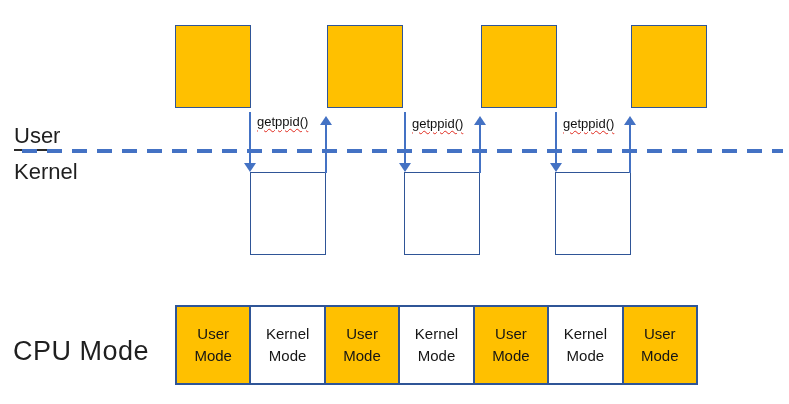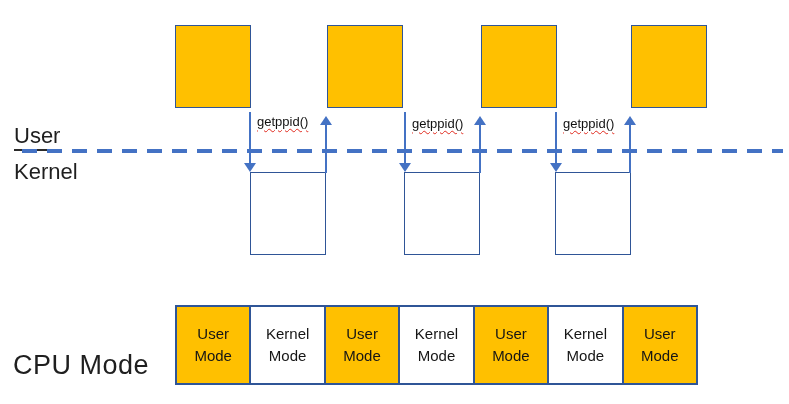--- a/index.html
+++ b/index.html
@@ -83,21 +83,21 @@
   <div class="abs head-up" style="left:474px;top:116px;"></div>
   <div class="abs vline" style="left:479px;top:124px;height:49px;"></div>
   <div class="abs syscall" style="left:412px;top:116px;">getppid()</div>
 
   <div class="abs vline" style="left:555px;top:112px;height:52px;"></div>
   <div class="abs head-down" style="left:550px;top:163px;"></div>
   <div class="abs head-up" style="left:624px;top:116px;"></div>
   <div class="abs vline" style="left:629px;top:124px;height:49px;"></div>
   <div class="abs syscall" style="left:563px;top:116px;">getppid()</div>
 
-  <div class="abs cpu-label" style="left:13px;top:350px;">CPU Mode</div>
+  <div class="abs cpu-label" style="left:13px;top:336px;">CPU Mode</div>
   <div class="abs cpu-row" style="left:175px;top:305px;">
     <div class="cpu-cell user">User
 Mode</div>
     <div class="cpu-cell kernel">Kernel
 Mode</div>
     <div class="cpu-cell user">User
 Mode</div>
     <div class="cpu-cell kernel">Kernel
 Mode</div>
     <div class="cpu-cell user">User

